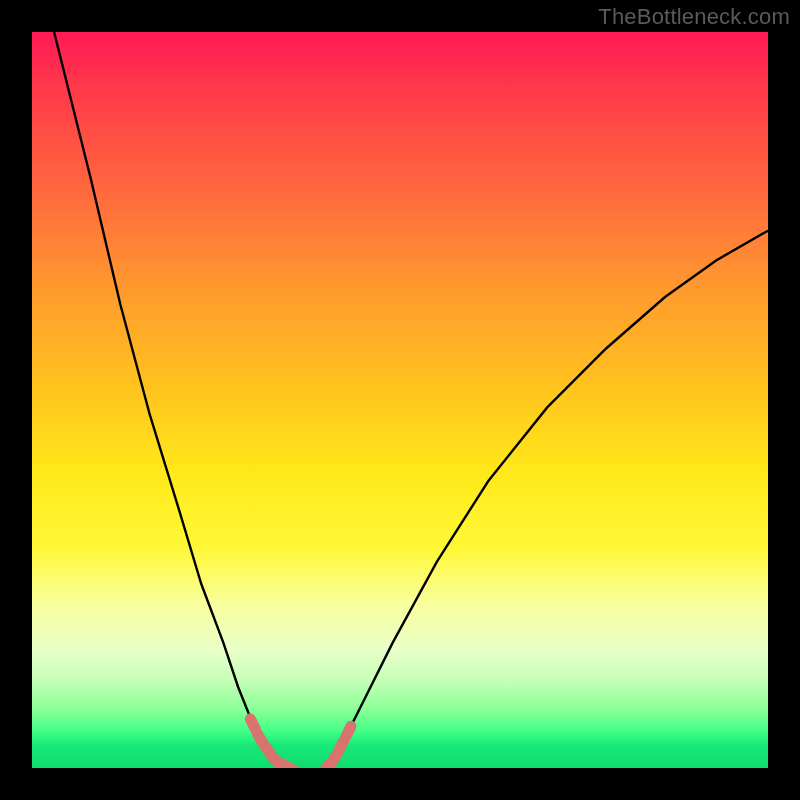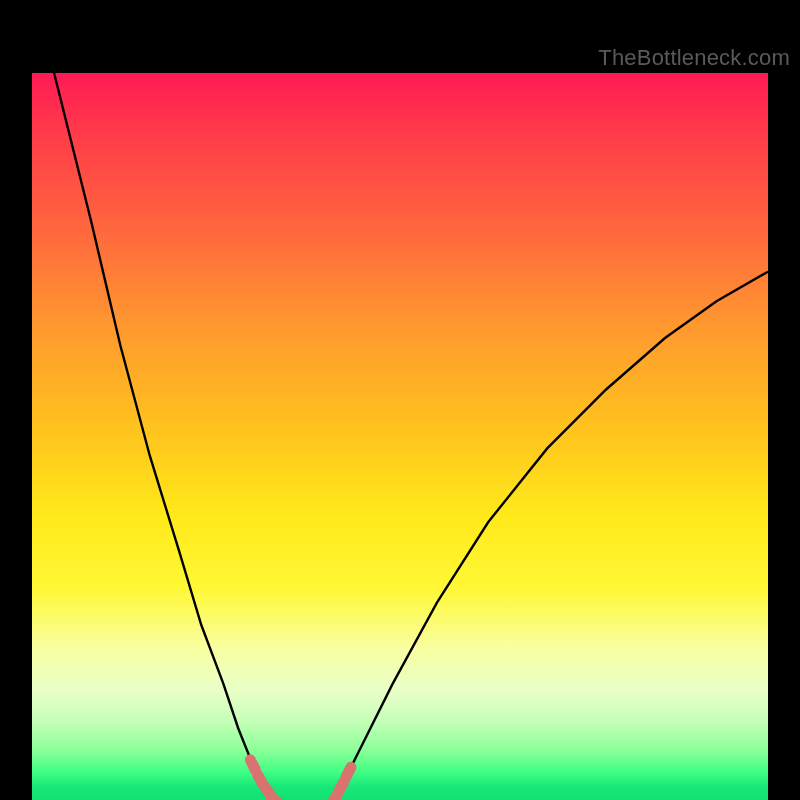--- a/index.html
+++ b/index.html
@@ -11,21 +11,20 @@
     overflow: hidden;
     font-family: Arial, Helvetica, sans-serif;
   }
   .frame {
     position: absolute;
     left: 0;
     top: 0;
     width: 800px;
     height: 654px;
     background: #000;
-    margin-top: 41px;
   }
   .plot {
     position: absolute;
     left: 32px;
     top: 32px;
     width: 736px;
     height: 736px;
     background: linear-gradient(to bottom,
       #ff1a55 0%,
       #ff3a4a 8%,

